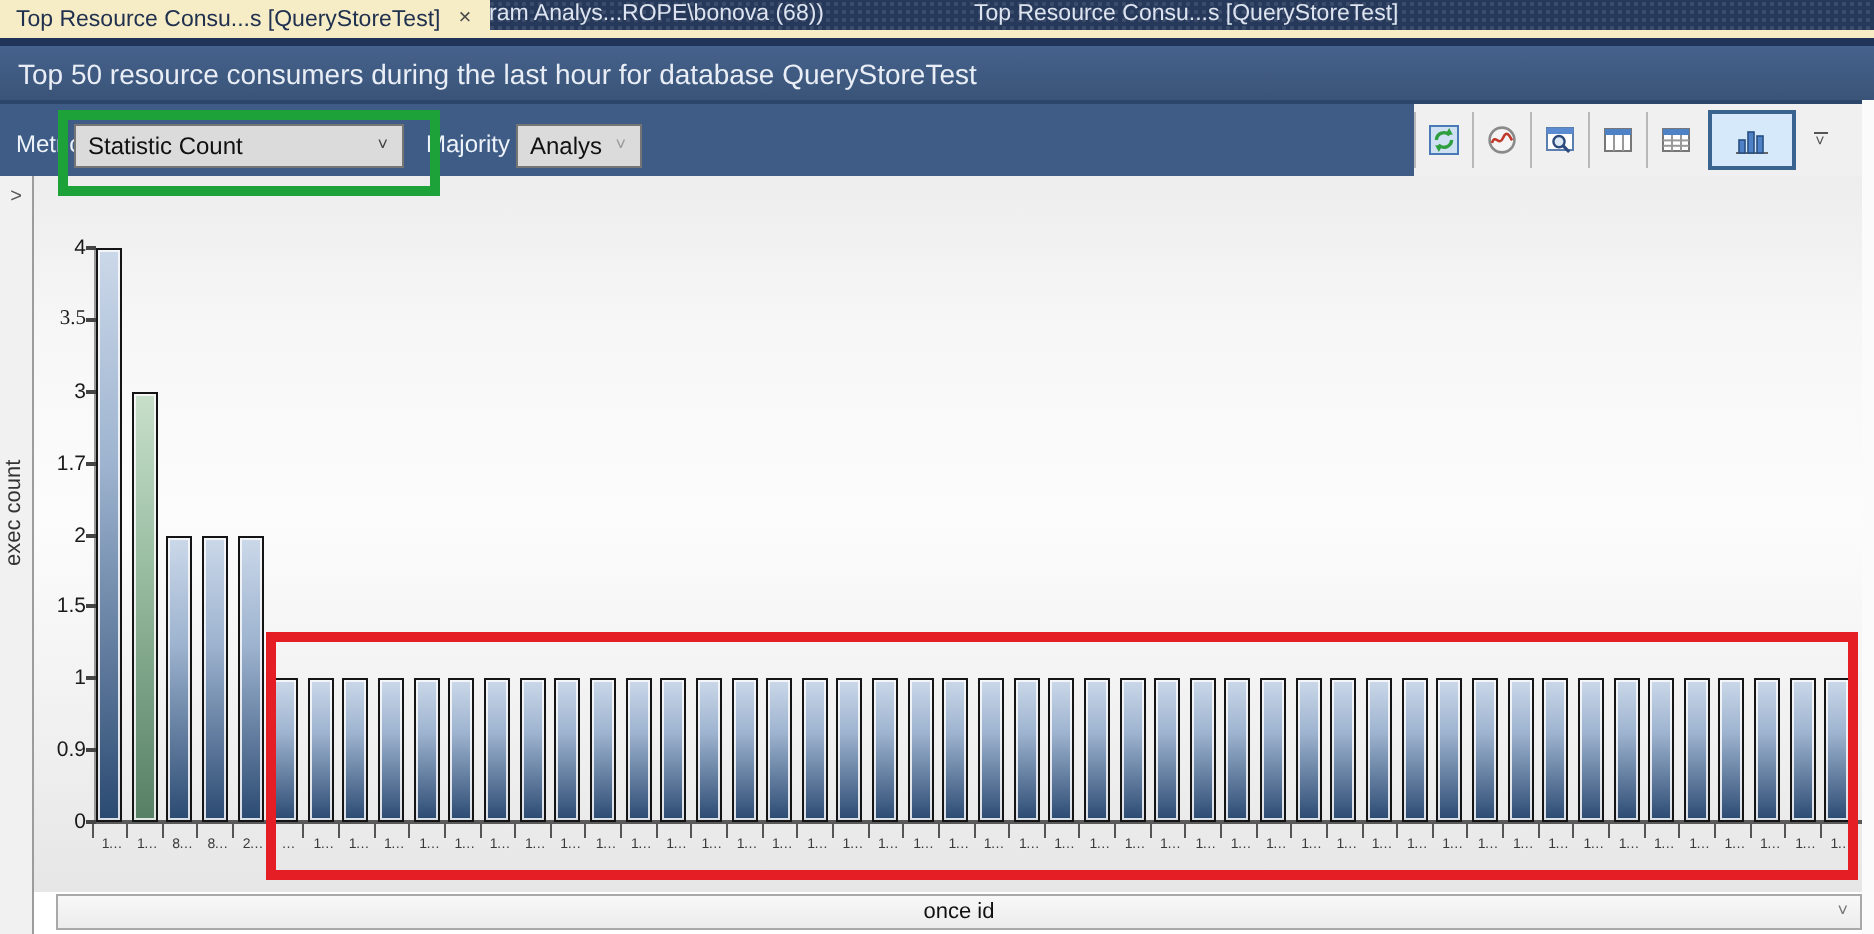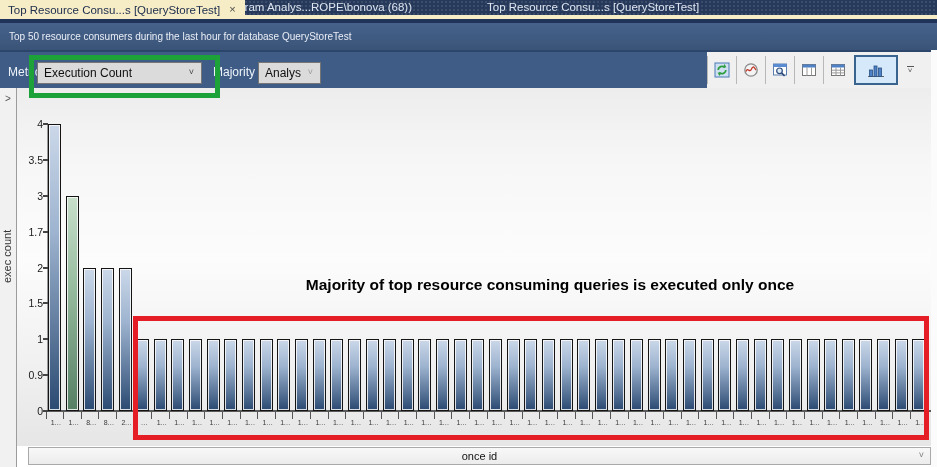--- a/index.html
+++ b/index.html
@@ -14,21 +14,21 @@
   .tabstrip{left:0;top:15px;width:937px;height:4px;background:#f6ecc6;}
   .tab{font-size:11.5px;white-space:nowrap;justify-content:flex-end;}
   .tab-active{left:0;top:0;height:19px;background:#f6ecc6;color:#20304f;
               display:flex;align-items:center;gap:9px;padding:0 9px 0 8px;z-index:2;}
   .tab-close{color:#4a4a4a;font-size:11px;line-height:11px;cursor:default;}
   .tab-inactive{top:0;height:15px;line-height:15px;color:#dde4f0;}
 
   
   .titlebar{left:0;top:19px;width:937px;height:31px;box-sizing:border-box;
             background:linear-gradient(#46628c,#3a5478);border-top:4px solid #20345a;
-            color:#e9eef6;font-size:10px;display:flex;align-items:center;padding-left:9px;}
+            color:#e9eef6;font-size:14px;display:flex;align-items:center;padding-left:9px;}
 
   
   .toolbar{left:0;top:50px;width:937px;height:38px;background:#3e5c86;
            border-top:2px solid #2b456b;box-sizing:border-box;}
   .tb-label{position:absolute;color:#eef3fa;font-size:12px;top:13px;}
   .dropdown{position:absolute;top:10px;height:22px;box-sizing:border-box;background:#dbdbdb;
             border:1px solid #757575;font-size:12px;color:#101010;display:flex;
             align-items:center;padding-left:6px;}
   .dd-chev{position:absolute;right:7px;top:4px;font-size:9px;color:#444;}
   .dd-chev.dis{color:#9a9a9a;}
@@ -95,21 +95,21 @@
   <span>Top Resource Consu...s [QueryStoreTest]</span>
 </div>
 
 <div class="abs titlebar">
   <span>Top 50 resource consumers during the last hour for database QueryStoreTest</span>
 </div>
 
 <div class="abs toolbar">
   <span class="tb-label" style="left:8px;">Metric</span>
   <div class="dropdown" style="left:37px;width:165px;">
-    <span>Execution Count</span>
+    <span>Statistic Count</span>
     <span class="dd-chev">˅</span>
   </div>
   <div class="abs green-box"></div>
   <span class="tb-label" style="left:213px;">Majority</span>
   <div class="dropdown" style="left:258px;width:63px;">
     <span>Analys</span>
     <span class="dd-chev dis">˅</span>
   </div>
 
   <div class="abs tb-right">
@@ -177,37 +177,36 @@
 
 <div class="abs leftstrip">
   <span>&gt;</span>
 </div>
 
 <div class="abs ylab">exec count</div>
 
 <div class="abs chartpane" id="chartpane">
   <div class="abs yaxis"></div>
   <div class="abs baseline"></div>
-  <div class="abs annotation">Majority of top resource consuming queries is executed only once</div>
   <div class="abs redbox"></div>
 <div class="ytick-lab" style="top: 317px;">0</div>
     <div class="ytick-dash" style="top: 322px;"></div>
     <div class="ytick-lab" style="top: 281.125px;">0.9</div>
     <div class="ytick-dash" style="top: 286.125px;"></div>
     <div class="ytick-lab" style="top: 245.25px;">1</div>
     <div class="ytick-dash" style="top: 250.25px;"></div>
     <div class="ytick-lab" style="top: 209.375px;">1.5</div>
     <div class="ytick-dash" style="top: 214.375px;"></div>
     <div class="ytick-lab" style="top: 173.5px;">2</div>
     <div class="ytick-dash" style="top: 178.5px;"></div>
     <div class="ytick-lab" style="top: 137.625px;">1.7</div>
     <div class="ytick-dash" style="top: 142.625px;"></div>
     <div class="ytick-lab" style="top: 101.75px;">3</div>
     <div class="ytick-dash" style="top: 106.75px;"></div>
-    <div class="ytick-lab" style="top: 65.875px;">3.5</div>
+    <div class="ytick-lab" style="top: 65.875px; font-family: Liberation Serif, serif;">3.5</div>
     <div class="ytick-dash" style="top: 70.875px;"></div>
     <div class="ytick-lab" style="top: 30px;">4</div>
     <div class="ytick-dash" style="top: 35px;"></div>
     <div class="xtick" style="left: 28.5px;"></div>
     <div class="xtick" style="left: 46.14px;"></div>
     <div class="xtick" style="left: 63.78px;"></div>
     <div class="xtick" style="left: 81.42px;"></div>
     <div class="xtick" style="left: 99.06px;"></div>
     <div class="xtick" style="left: 116.7px;"></div>
     <div class="xtick" style="left: 134.34px;"></div>

